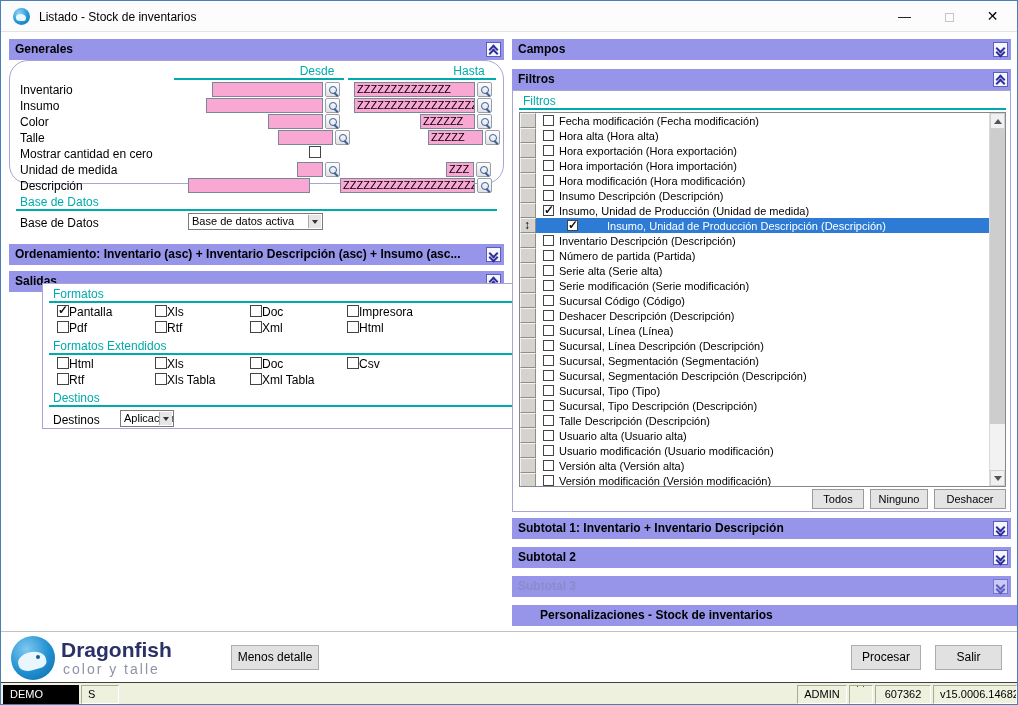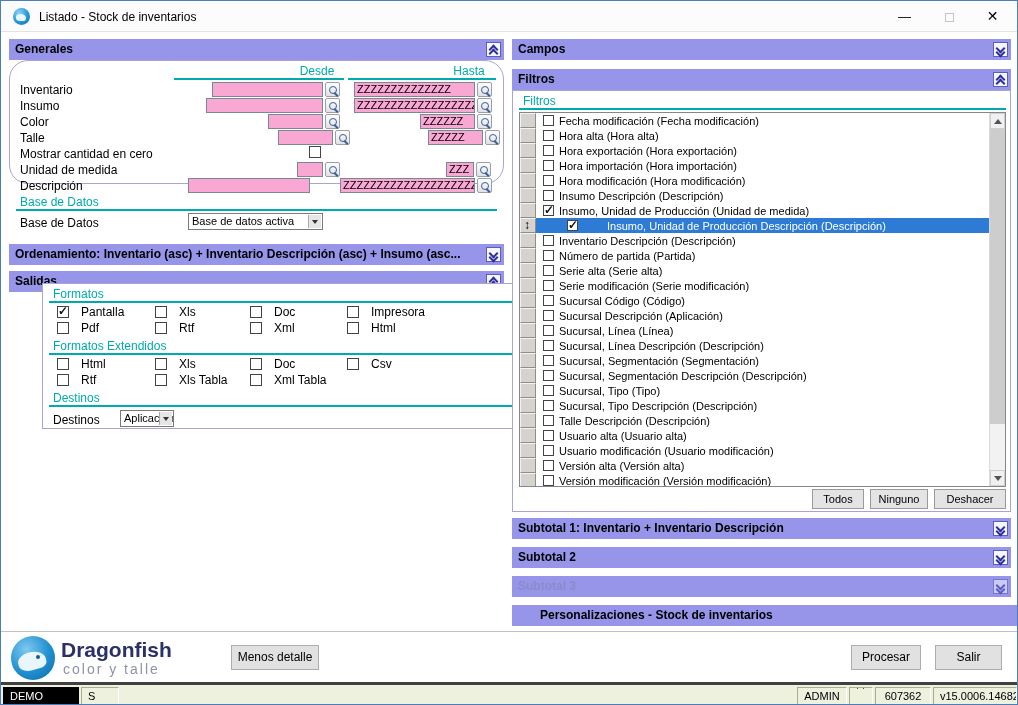--- a/index.html
+++ b/index.html
@@ -47,21 +47,21 @@
 .combo-arrow{position:absolute;right:1px;top:1px;bottom:1px;width:13px;background:#e6e6e6;border-left:1px solid #aaa;display:flex;align-items:center;justify-content:center;}
 .combo-arrow::after{content:"";border-left:3.5px solid transparent;border-right:3.5px solid transparent;border-top:4px solid #333;}
 
 
 .cbx{width:12px;height:12px;border:1px solid #444;background:#fff;display:inline-block;position:relative;flex:0 0 auto;}
 .cbx.small{width:11px;height:11px;}
 .cbx.checked::after{content:"✓";position:absolute;left:0px;top:-3px;font-size:12px;font-weight:bold;color:#111;}
 
 
 .chk-grid{position:absolute;display:grid;grid-template-columns:98px 95px 97px 90px;row-gap:3px;}
-.chk-item{display:flex;align-items:center;gap:12px;height:13px;}
+.chk-item{display:flex;align-items:flex-start;gap:0;height:13px;}
 .chk-label{font-size:12px;white-space:nowrap;}
 
 
 .filter-list{position:absolute;left:6px;top:21px;width:487px;height:375px;border:1px solid #828790;background:#fff;overflow:hidden;}
 .filter-row{position:relative;height:15px;display:flex;align-items:center;width:471px;}
 .filter-row.selected{background:var(--selection-bg,#2E7BD6);color:#fff;gap:24px;}
 .selector-cell{width:16px;height:15px;background:#d6d3ce;border:1px solid;border-color:#f4f3f1 #8f8d88 #8f8d88 #f4f3f1;flex:0 0 16px;position:relative;}
 .filter-row.selected .selector-cell::after{content:"↕";position:absolute;left:3px;top:-1px;font-size:12px;line-height:15px;color:#000;font-weight:bold;}
 .filter-row .cbx{margin-left:7px;}
 .filter-label{margin-left:5px;font-size:11px;white-space:nowrap;}
@@ -82,21 +82,21 @@
 
 
 .footer{position:absolute;left:0;top:630px;width:100%;height:51px;background:#fff;border-top:1px solid #c2c2c2;}
 .logo-circle{position:absolute;left:10px;top:4px;width:44px;height:44px;border-radius:50%;background:radial-gradient(circle at 35% 30%,#7ec9f0,#1f8fd0 55%,#0b6aa8);overflow:hidden;}
 .logo-circle::before{content:"";position:absolute;left:7px;top:16px;width:28px;height:18px;background:#e9f6fe;border-radius:60% 70% 40% 55%;transform:rotate(-15deg);}
 .logo-circle::after{content:"";position:absolute;left:25px;top:19px;width:4px;height:4px;background:#0b5f96;border-radius:50%;}
 .brand-name{position:absolute;left:60px;top:6px;font-size:21px;font-weight:bold;color:var(--brand-navy,#2B3166);}
 .brand-tagline{position:absolute;left:62px;top:29px;font-size:14px;color:#8d93a8;letter-spacing:2px;}
 
 
-.statusbar{position:absolute;left:0;top:681px;width:100%;height:24px;background:var(--statusbar-bg,#EDF1DE);border-top:3px solid #404040;font-size:11px;}
+.statusbar{position:absolute;left:0;top:681px;width:100%;height:24px;background:var(--statusbar-bg,#EDF1DE);border-top:1px solid #404040;font-size:11px;}
 .st-cell{position:absolute;top:2px;height:19px;line-height:17px;border:1px solid;border-color:#a8ae94 #ffffff #ffffff #a8ae94;padding:0 6px;overflow:hidden;white-space:nowrap;}
 .st-demo{left:2px;width:76px;background:#000;color:#fff;border-color:#000;}
 .lock{position:relative;width:9px;height:7px;background:#55551e;border-radius:1px;margin:7px auto 0;}
 .lock::before{content:"";position:absolute;left:1px;top:-5px;width:5px;height:5px;border:1.5px solid #55551e;border-bottom:none;border-radius:3px 3px 0 0;}
 </style>
 </head>
 <body>
 
 <div class="titlebar">
   <span class="title-icon"></span>
@@ -369,21 +369,21 @@
 
       <div class="filter-row">
         <span class="selector-cell"></span>
         <span class="cbx small"></span>
         <span class="filter-label">Sucursal Código (Código)</span>
       </div>
 
       <div class="filter-row">
         <span class="selector-cell"></span>
         <span class="cbx small"></span>
-        <span class="filter-label">Sucursal Descripción (Aplicación)</span>
+        <span class="filter-label">Deshacer Descripción (Descripción)</span>
       </div>
 
       <div class="filter-row">
         <span class="selector-cell"></span>
         <span class="cbx small"></span>
         <span class="filter-label">Sucursal, Línea (Línea)</span>
       </div>
 
       <div class="filter-row">
         <span class="selector-cell"></span>

